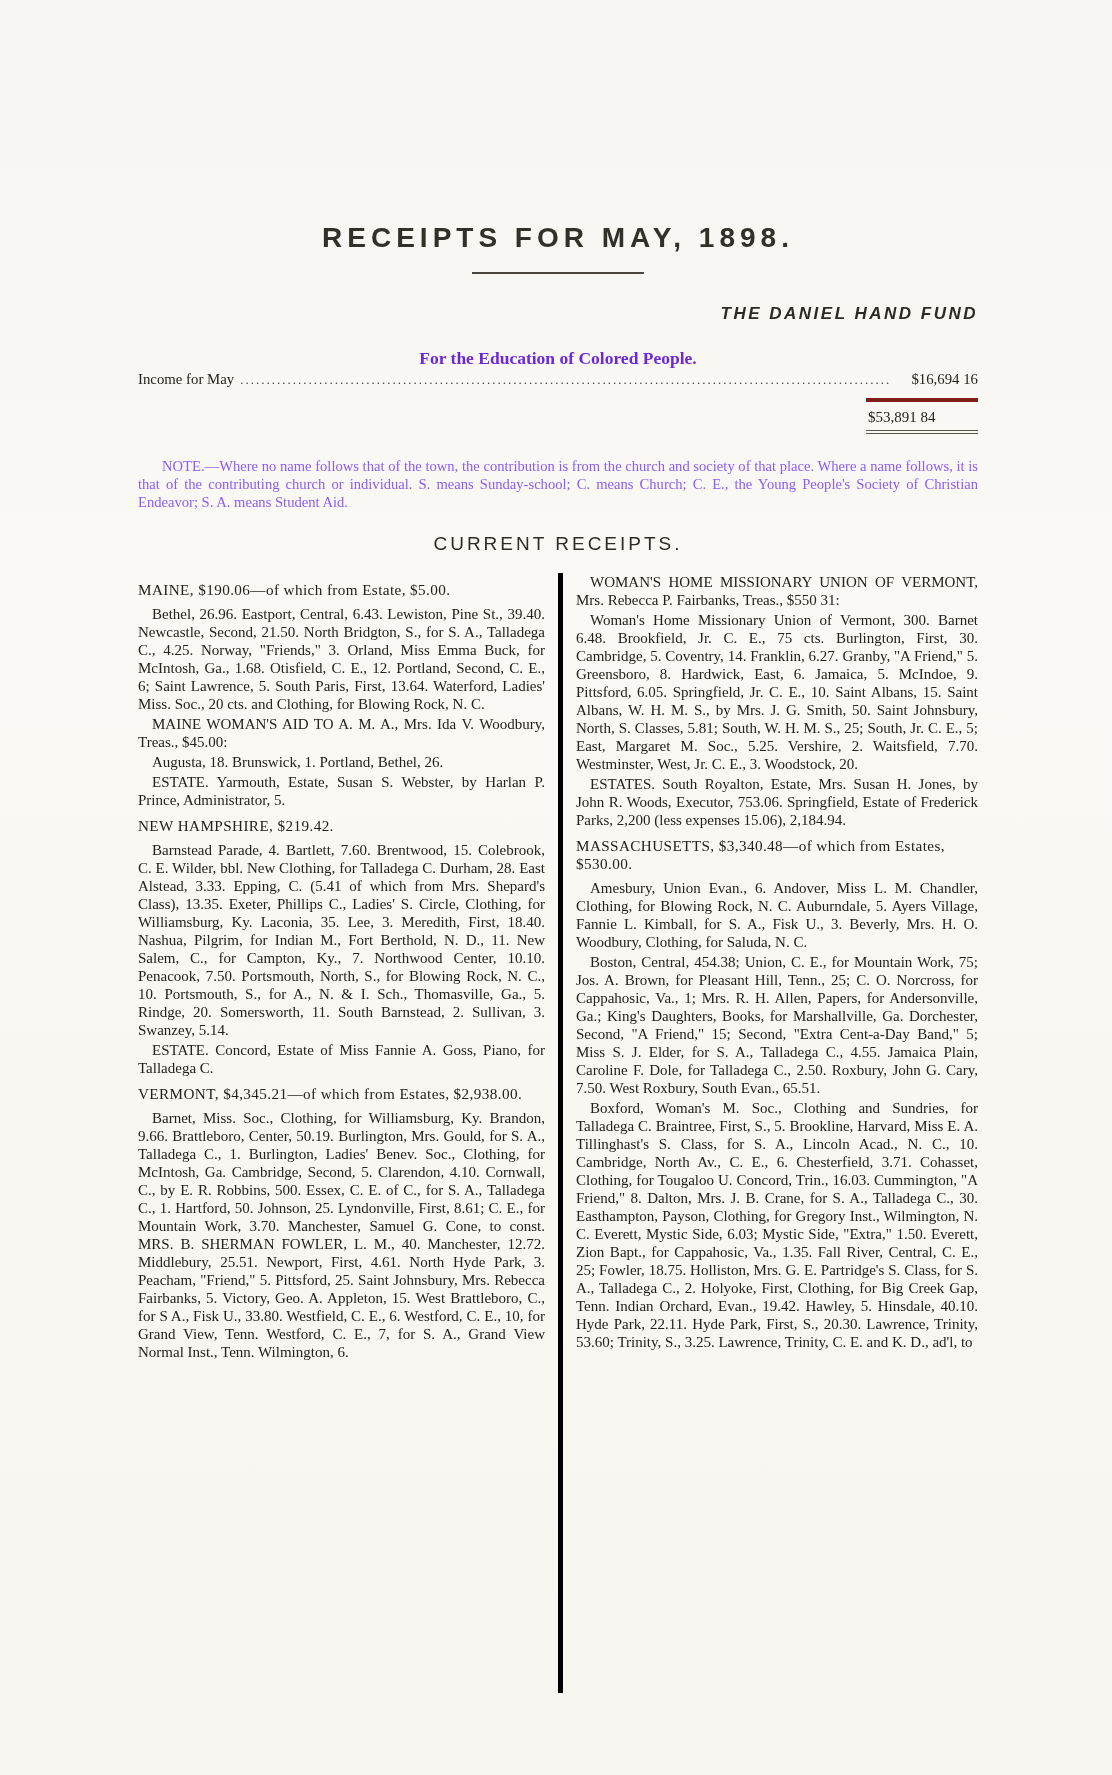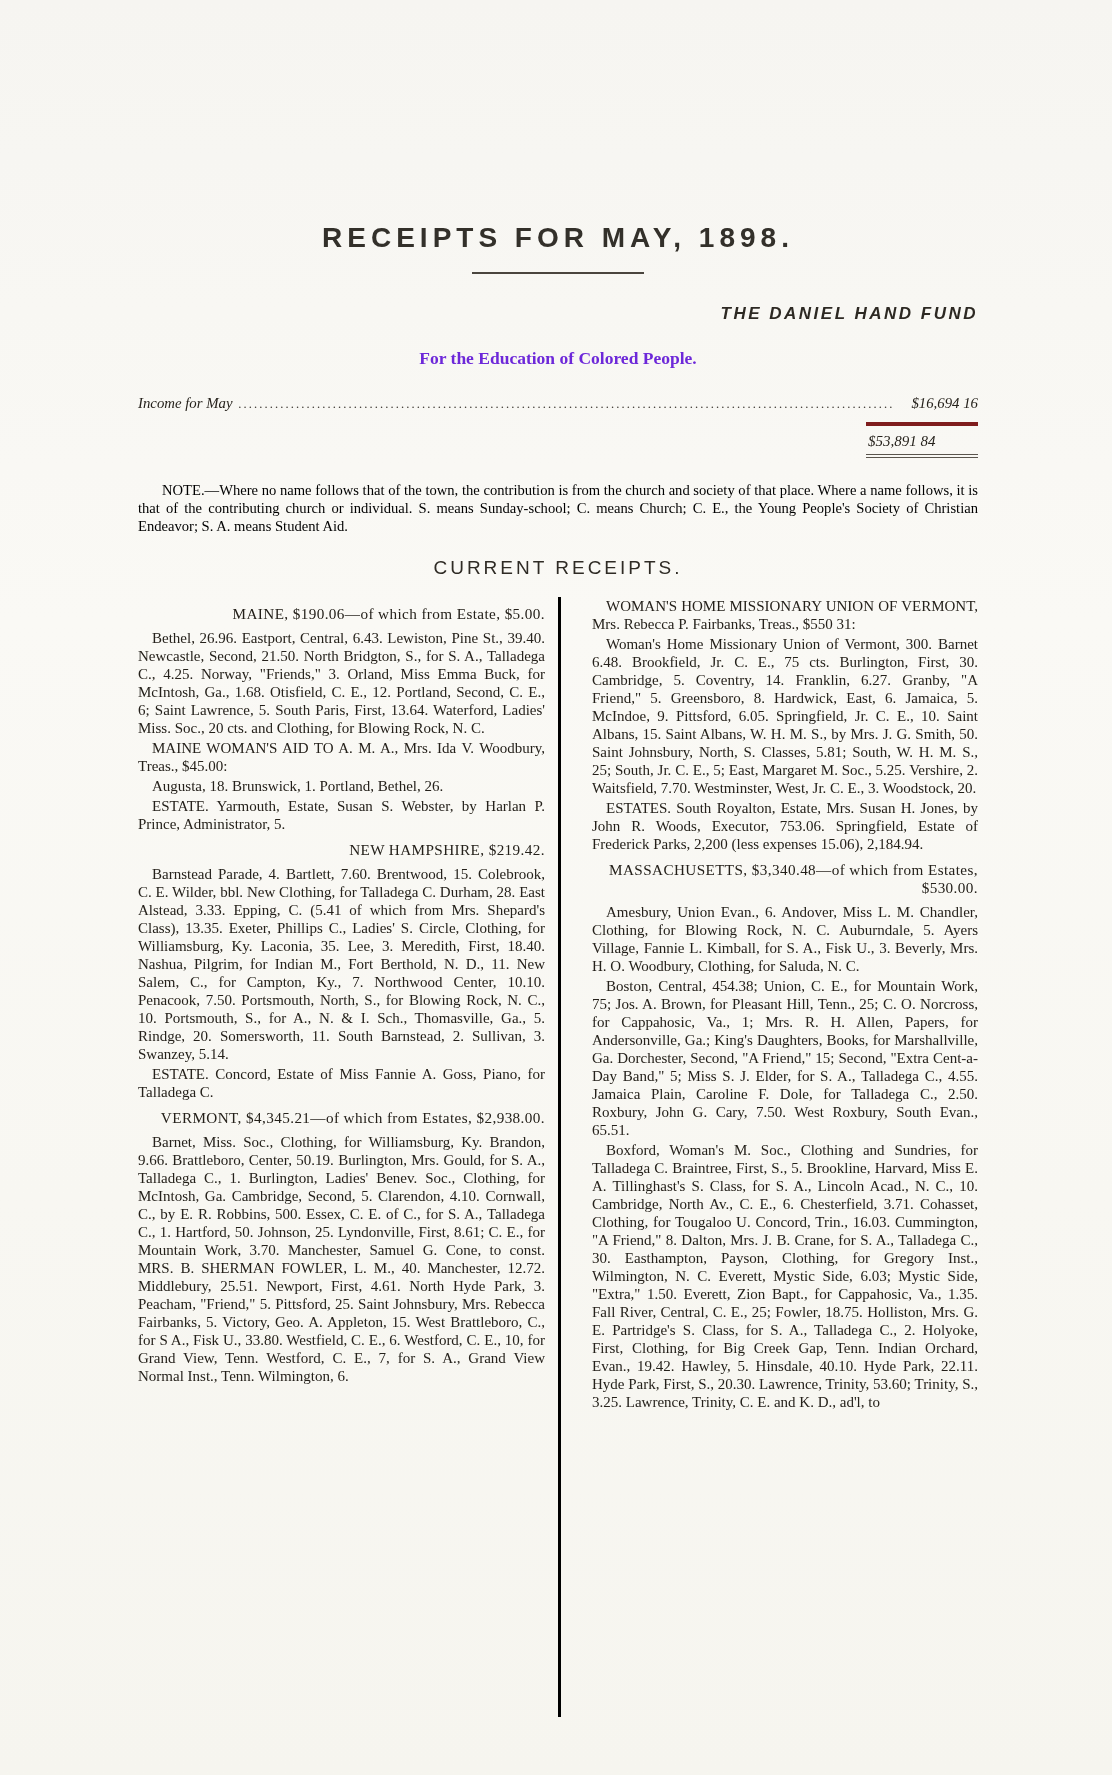--- a/index.html
+++ b/index.html
@@ -43,23 +43,21 @@
     font-style: italic;
   }
   .fund-subheading {
     margin-top: 24px;
     text-align: center;
     font-weight: 700;
     font-size: 17.5px;
     color: #6d28d9;
   }
   .ledger {
-    margin-top: 24px;
     font-size: 14.8px;
-    font-style: italic;
   }
   .ledger-row {
     display: flex;
     align-items: baseline;
     line-height: 21px;
   }
   .ledger-label { white-space: nowrap; }
   .leader {
     flex: 1;
     overflow: hidden;
@@ -88,21 +86,21 @@
     border-top: 4px solid #7f1d1d;
     border-bottom: 4px double #5a554d;
     padding: 7px 2px 4px;
   }
   .note {
     margin-top: 24px;
     font-size: 14.6px;
     line-height: 17.8px;
     text-align: justify;
     text-indent: 24px;
-    color: #000000;
+    color: #8b5cf6;
   }
   .section-heading {
     margin-top: 22px;
     text-align: center;
     font-family: Liberation Sans, sans-serif;
     font-weight: 400;
     font-size: 19px;
     letter-spacing: 3px;
     color: #2f2b25;
   }
@@ -113,27 +111,27 @@
     min-height: 1120px;
   }
   .col {
     width: 50%;
     font-size: 15px;
     line-height: 18px;
     text-align: justify;
     color: #25211b;
   }
   .col-left  { padding-right: 13px; }
-  .col-right { border-left: 3px solid #000000; padding-left: 31px; }
+  .col-right { border-left: 5px solid #000000; padding-left: 13px; }
   .para {
     text-indent: 14px;
     margin: 0 0 2px 0;
   }
   .state-heading {
-    text-align: right;
+    text-align: left;
     text-indent: 0;
     font-weight: 400;
     font-size: 15.2px;
     letter-spacing: 0.4px;
     margin: 8px 0 6px;
     color: #24201a;
   }
 </style>
 </head>
 <body>

